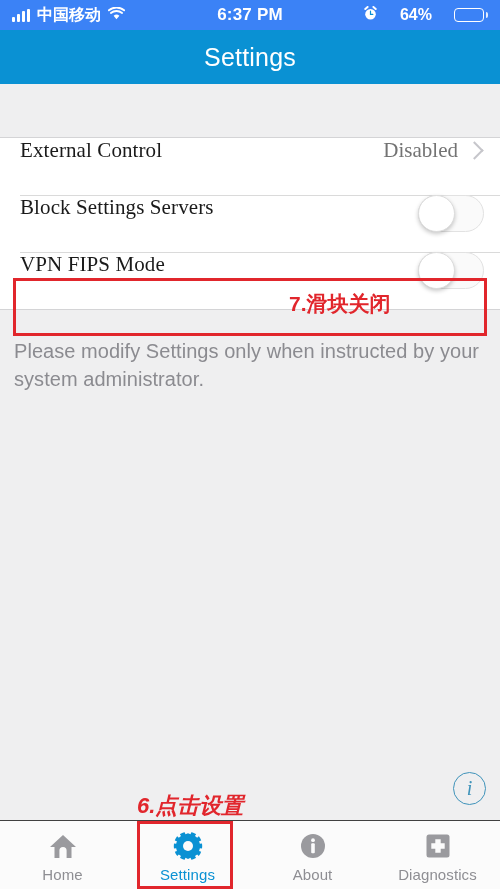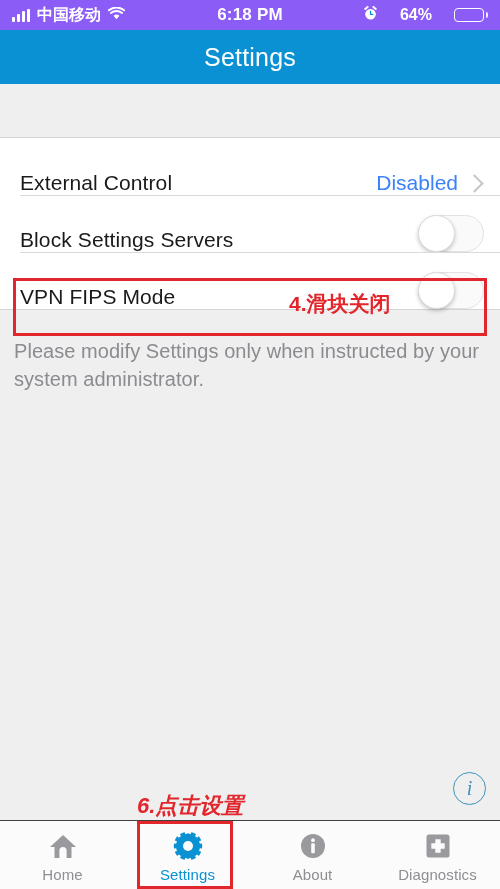--- a/index.html
+++ b/index.html
@@ -18,21 +18,21 @@
     overflow: hidden;
     background: #efeff4;
   }
 
   
   .status-bar {
     position: absolute;
     top: 0; left: 0;
     width: 500px;
     height: 30px;
-    background: #8b5cf6;
+    background: #3b82f6;
     color: #ffffff;
     display: flex;
     align-items: center;
     box-sizing: border-box;
     padding: 0 12px;
   }
   .sb-left {
     display: flex;
     align-items: center;
     gap: 7px;
@@ -135,24 +135,25 @@
 
   .table-group {
     background: #ffffff;
     border-top: 1px solid #d4d4d6;
     border-bottom: 1px solid #d4d4d6;
   }
   .row {
     position: relative;
     height: 57px;
     display: flex;
-    align-items: flex-end;
+    align-items: flex-start;
     padding: 0 16px 0 20px;
     box-sizing: border-box;
     background: #ffffff;
+    font-family: Liberation Serif, serif;
   }
   .row + .row::before {
     content: "";
     position: absolute;
     left: 20px; right: 0; top: 0;
     height: 1px;
     background: #dadada;
   }
   .row-label {
     font-size: 21px;
@@ -161,21 +162,21 @@
     white-space: nowrap;
   }
   .row-right {
     margin-left: auto;
     display: flex;
     align-items: center;
     gap: 10px;
   }
   .row-value {
     font-size: 21px;
-    color: #3b82f6;
+    color: #737373;
   }
   .chevron {
     width: 11px;
     height: 11px;
     border-right: 2.4px solid #c6c6cb;
     border-top: 2.4px solid #c6c6cb;
     transform: rotate(45deg);
     margin-right: 3px;
   }
 
@@ -327,21 +328,21 @@
       </span>
       <span class="carrier">中国移动</span>
       <span class="wifi-icon">
         <svg width="17" height="13" viewBox="0 0 17 13">
           <path d="M8.5 12.2 L5.6 8.7 a4.6 4.6 0 0 1 5.8 0 Z" fill="#fff"></path>
           <path d="M2.9 6.0 a8.6 8.6 0 0 1 11.2 0" stroke="#fff" stroke-width="1.9" fill="none" stroke-linecap="round"></path>
           <path d="M0.9 3.3 a11.8 11.8 0 0 1 15.2 0" stroke="#fff" stroke-width="1.9" fill="none" stroke-linecap="round"></path>
         </svg>
       </span>
     </div>
-    <div class="sb-center">6:18 PM</div>
+    <div class="sb-center">6:37 PM</div>
     <div class="sb-right">
       <span class="alarm-icon">
         <svg width="15" height="15" viewBox="0 0 15 15">
           <circle cx="7.5" cy="8.2" r="5.3" fill="#fff"></circle>
           <path d="M7.5 5.2 v3.2 h2.3" stroke="#0a91d3" stroke-width="1.2" fill="none" stroke-linecap="round"></path>
           <path d="M2.3 3.0 L4.6 1.0 M12.7 3.0 L10.4 1.0" stroke="#fff" stroke-width="2" stroke-linecap="round"></path>
         </svg>
       </span>
       <span>64%</span>
       <span class="battery">
@@ -384,21 +385,21 @@
             <span class="knob"></span>
           </span>
         </span>
       </div>
 
     </div>
 
     <div class="footer-note">Please modify Settings only when instructed by your system administrator.</div>
 
     <div class="annot-box-row"></div>
-    <div class="annot-text-row">4.滑块关闭</div>
+    <div class="annot-text-row">7.滑块关闭</div>
   </div>
 
   <div class="info-button">i</div>
 
   <div class="annot-text-tab">6.点击设置</div>
   <div class="annot-box-tab"></div>
 
   <div class="tab-bar">
 
     <div class="tab-item">

